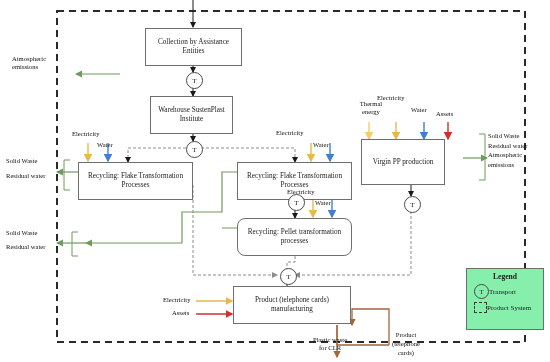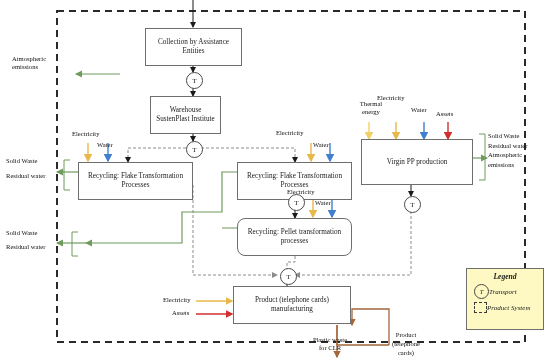--- a/index.html
+++ b/index.html
@@ -7,21 +7,21 @@
   #stage{position:relative;width:550px;height:362px;overflow:hidden;background:#fff;}
   svg#wires{position:absolute;left:0;top:0;width:550px;height:362px;}
   .node{position:absolute;box-sizing:border-box;border:1px solid #6e6e6e;background:#fff;
         display:flex;align-items:center;justify-content:center;text-align:center;
         font-size:7.2px;line-height:9px;padding:18px 2px;}
   .tnode{position:absolute;width:15px;height:15px;border:1px solid #4a4a4a;border-radius:50%;
          background:#fff;display:flex;align-items:center;justify-content:center;
          font-size:7px;font-style:normal;}
   .lbl{position:absolute;font-size:6.6px;line-height:8.2px;white-space:nowrap;color:#111;}
   .lbl.wrap{white-space:normal;}
-  .legend{position:absolute;box-sizing:border-box;border:1px solid #6e6e6e;background:#fef9c3;font-style:italic;}
+  .legend{position:absolute;box-sizing:border-box;border:1px solid #6e6e6e;background:#86efac;}
   .legend-title{text-align:center;font-size:7.6px;font-weight:bold;padding-top:3px;}
   .legend-row{display:flex;align-items:center;padding:3px 0 0 7px;font-size:7px;}
   .legend-dashbox{width:13px;height:11px;border:1.5px dashed #3a3a3a;box-sizing:border-box;}
   .legend-tc{width:13px;height:13px;border:1px solid #4a4a4a;border-radius:50%;
              display:flex;align-items:center;justify-content:center;font-size:6.5px;}
 </style>
 </head>
 <body>
 
 <div id="stage">
@@ -116,37 +116,37 @@
     <line x1="369" y1="122" x2="369" y2="139" stroke="#f2cf63" stroke-width="1.4" marker-end="url(#ayt)"></line>
     <line x1="396" y1="122" x2="396" y2="139" stroke="#e8b84b" stroke-width="1.4" marker-end="url(#ay)"></line>
     <line x1="424" y1="122" x2="424" y2="139" stroke="#3f7fd0" stroke-width="1.4" marker-end="url(#aw)"></line>
     <line x1="448" y1="122" x2="448" y2="139" stroke="#d32f2f" stroke-width="1.4" marker-end="url(#ar)"></line>
   </svg>
 
   <div class="node" style="left:145px;top:28px;width:97px;height:34px;">
     <span>Collection by Assistance Entities</span>
   </div>
 
-  <div class="node" style="left:150px;top:96px;width:71px;height:35px;">
+  <div class="node" style="left:150px;top:96px;width:83px;height:35px;">
     <span>Warehouse SustenPlast Institute</span>
   </div>
 
   <div class="node" style="left:78px;top:162px;width:115px;height:23px;">
     <span>Recycling: Flake Transformation Processes</span>
   </div>
 
   <div class="node" style="left:237px;top:162px;width:115px;height:23px;">
     <span>Recycling: Flake Transformation Processes</span>
   </div>
 
   <div class="node" style="left:237px;top:218px;width:115px;height:23px;border-radius:8px;">
     <span>Recycling: Pellet transformation processes</span>
   </div>
 
-  <div class="node" style="left:361px;top:139px;width:112px;height:46px;">
+  <div class="node" style="left:361px;top:139px;width:84px;height:46px;">
     <span>Virgin PP production</span>
   </div>
 
   <div class="node" style="left:233px;top:286px;width:118px;height:31px;">
     <span>Product (telephone cards) manufacturing</span>
   </div>
 
   <div class="tnode" style="left:186px;top:72px;">
     <span>T</span>
     </div>

